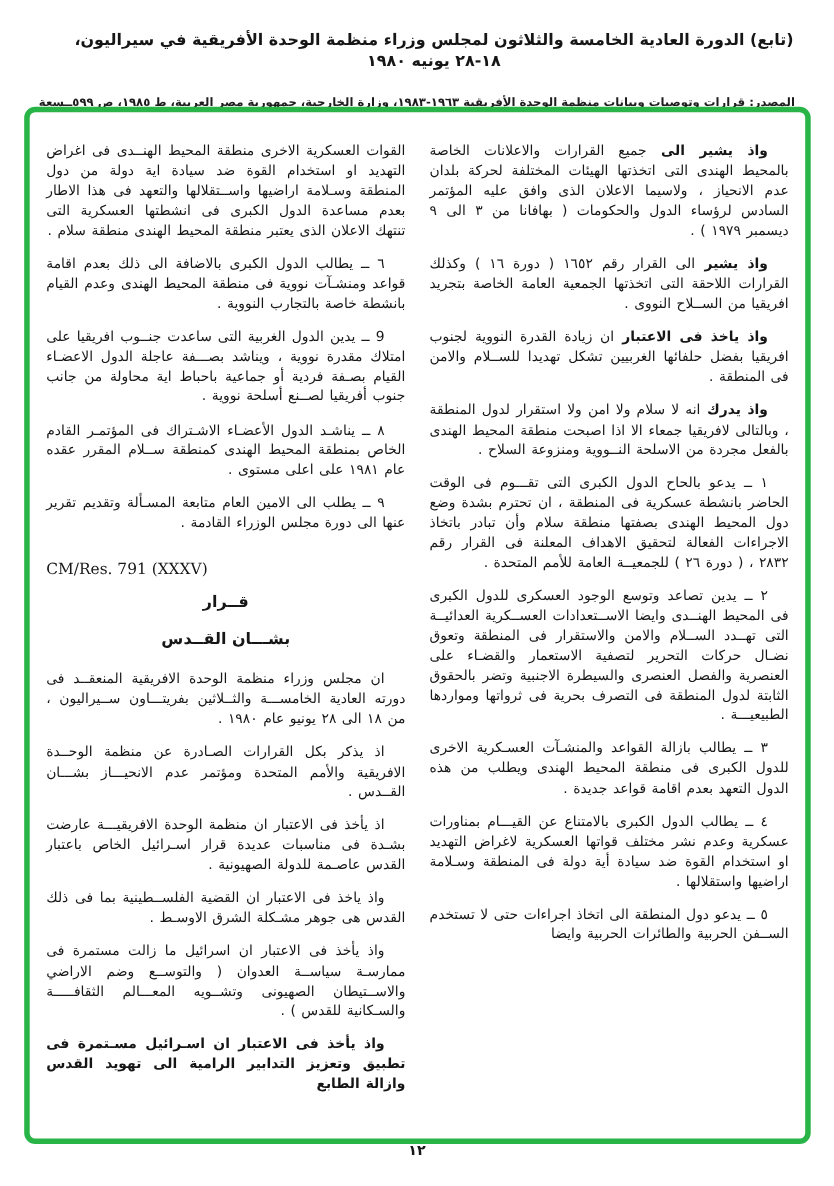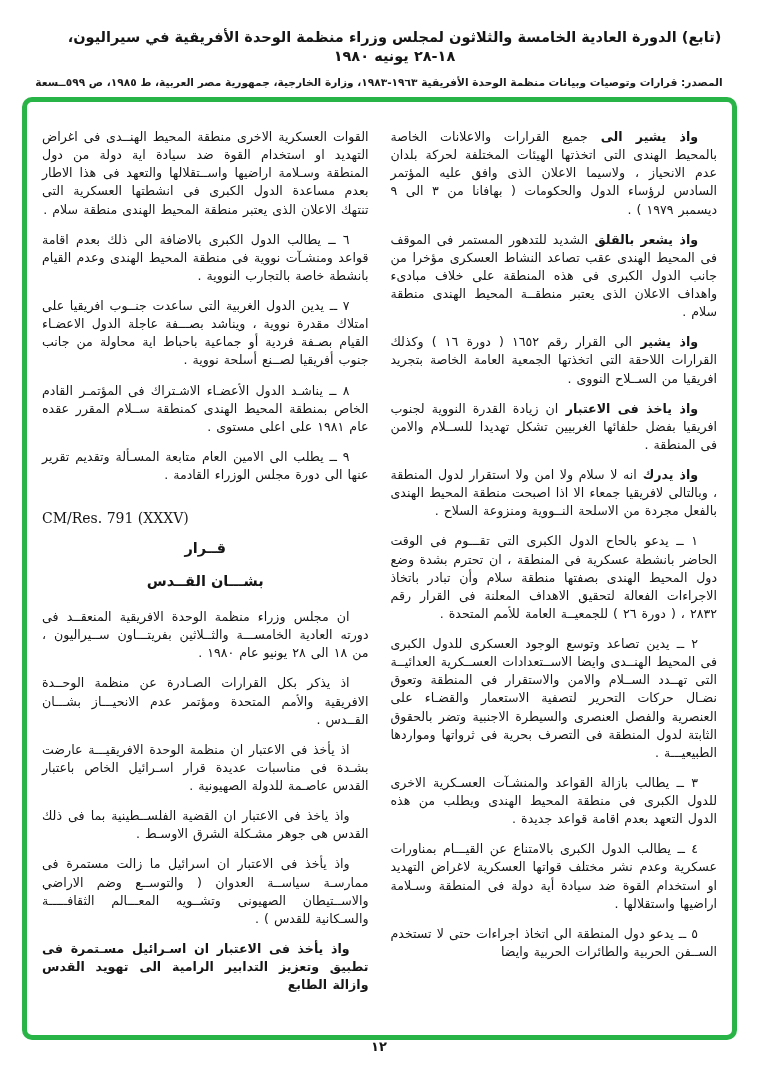--- a/index.html
+++ b/index.html
@@ -4,21 +4,21 @@
 <style>
   html,body{margin:0;padding:0;}
   body{
     width:758px;height:1078px;position:relative;
     background:#ffffff;color:#161616;
     font-family:"DejaVu Sans",sans-serif;
     overflow:hidden;
   }
   .page-header{direction:rtl;text-align:center;padding-top:28px;}
   .page-header .h1{font-weight:bold;font-size:14.5px;line-height:1.3;padding:0 18px;margin-left:31px;}
-  .page-header .h2{font-weight:bold;font-size:10.6px;margin-top:10px;padding:0 10px;color:#1c1c1c;}
+  .page-header .h2{font-weight:bold;font-size:10.6px;margin-top:21px;padding:0 10px;color:#1c1c1c;}
   .frame{
     position:absolute;left:22px;top:97px;width:715px;height:943px;
     box-sizing:border-box;border:5px solid #28b446;border-radius:10px;
     padding:14px 15px 10px 15px;overflow:hidden;background:#ffffff;
   }
   .cols{display:flex;direction:rtl;gap:22px;height:100%;}
   .col{flex:1;direction:rtl;text-align:justify;font-size:12.6px;line-height:1.44;}
   .para{margin:12px 0 10px;text-indent:1.5em;word-spacing:1px;}
   .para.noindent{text-indent:0;}
   .para b{font-weight:bold;}
@@ -40,34 +40,33 @@
 
 <header class="page-header">
   <div class="h1">(تابع) الدورة العادية الخامسة والثلاثون لمجلس وزراء منظمة الوحدة الأفريقية في سيراليون، ١٨-٢٨ يونيه ١٩٨٠</div>
   <div class="h2">المصدر: قرارات وتوصيات وبيانات منظمة الوحدة الأفريقية ١٩٦٣-١٩٨٣، وزارة الخارجية، جمهورية مصر العربية، ط ١٩٨٥، ص ٥٩٩ــسعة</div>
 </header>
 
 <div class="frame">
   <div class="cols">
     <div class="col" id="col-right">
         <p class="para"><b>واذ يشير الى </b>جميع القرارات والاعلانات الخاصة بالمحيط الهندى التى اتخذتها الهيئات المختلفة لحركة بلدان عدم الانحياز ، ولاسيما الاعلان الذى وافق عليه المؤتمر السادس لرؤساء الدول والحكومات ( بهافانا من ٣ الى ٩ ديسمبر ١٩٧٩ ) .</p>
-        <p class="para"><b>واذ يشعر بالقلق </b>الشديد للتدهور المستمر فى الموقف فى المحيط الهندى عقب تصاعد النشاط العسكرى مؤخرا من جانب الدول الكبرى فى هذه المنطقة على خلاف مبادىء واهداف الاعلان الذى يعتبر منطقــة المحيط الهندى منطقة سلام .</p>
         <p class="para"><b>واذ يشير </b>الى القرار رقم ١٦٥٢ ( دورة ١٦ ) وكذلك القرارات اللاحقة التى اتخذتها الجمعية العامة الخاصة بتجريد افريقيا من الســلاح النووى .</p>
         <p class="para"><b>واذ ياخذ فى الاعتبار </b>ان زيادة القدرة النووية لجنوب افريقيا بفضل حلفائها الغربيين تشكل تهديدا للســلام والامن فى المنطقة .</p>
         <p class="para"><b>واذ يدرك </b>انه لا سلام ولا امن ولا استقرار لدول المنطقة ، وبالتالى لافريقيا جمعاء الا اذا اصبحت منطقة المحيط الهندى بالفعل مجردة من الاسلحة النــووية ومنزوعة السلاح .</p>
         <p class="para">١ ــ يدعو بالحاح الدول الكبرى التى تقـــوم فى الوقت الحاضر بانشطة عسكرية فى المنطقة ، ان تحترم بشدة وضع دول المحيط الهندى بصفتها منطقة سلام وأن تبادر باتخاذ الاجراءات الفعالة لتحقيق الاهداف المعلنة فى القرار رقم ٢٨٣٢ ، ( دورة ٢٦ ) للجمعيــة العامة للأمم المتحدة .</p>
         <p class="para">٢ ــ يدين تصاعد وتوسع الوجود العسكرى للدول الكبرى فى المحيط الهنــدى وايضا الاســتعدادات العســكرية العدائيــة التى تهــدد الســلام والامن والاستقرار فى المنطقة وتعوق نضـال حركات التحرير لتصفية الاستعمار والقضـاء على العنصرية والفصل العنصرى والسيطرة الاجنبية وتضر بالحقوق الثابتة لدول المنطقة فى التصرف بحرية فى ثرواتها ومواردها الطبيعيـــة .</p>
         <p class="para">٣ ــ يطالب بازالة القواعد والمنشـآت العسـكرية الاخرى للدول الكبرى فى منطقة المحيط الهندى ويطلب من هذه الدول التعهد بعدم اقامة قواعد جديدة .</p>
         <p class="para">٤ ــ يطالب الدول الكبرى بالامتناع عن القيـــام بمناورات عسكرية وعدم نشر مختلف قواتها العسكرية لاغراض التهديد او استخدام القوة ضد سيادة أية دولة فى المنطقة وسـلامة اراضيها واستقلالها .</p>
         <p class="para">٥ ــ يدعو دول المنطقة الى اتخاذ اجراءات حتى لا تستخدم الســفن الحربية والطائرات الحربية وايضا</p>
       </div>
     <div class="col" id="col-left">
         <p class="para noindent">القوات العسكرية الاخرى منطقة المحيط الهنــدى فى اغراض التهديد او استخدام القوة ضد سيادة اية دولة من دول المنطقة وسـلامة اراضيها واســتقلالها والتعهد فى هذا الاطار بعدم مساعدة الدول الكبرى فى انشطتها العسكرية التى تنتهك الاعلان الذى يعتبر منطقة المحيط الهندى منطقة سلام .</p>
         <p class="para">٦ ــ يطالب الدول الكبرى بالاضافة الى ذلك بعدم اقامة قواعد ومنشـآت نووية فى منطقة المحيط الهندى وعدم القيام بانشطة خاصة بالتجارب النووية .</p>
-        <p class="para">٧ ــ يدين الدول الغربية التى ساعدت جنــوب افريقيا على امتلاك مقدرة نووية ، ويناشد بصـــفة عاجلة الدول الاعضـاء القيام بصـفة فردية أو جماعية باحباط اية محاولة من جانب جنوب أفريقيا لصــنع أسلحة نووية .</p>
+        <p class="para">9 ــ يدين الدول الغربية التى ساعدت جنــوب افريقيا على امتلاك مقدرة نووية ، ويناشد بصـــفة عاجلة الدول الاعضـاء القيام بصـفة فردية أو جماعية باحباط اية محاولة من جانب جنوب أفريقيا لصــنع أسلحة نووية .</p>
         <p class="para">٨ ــ يناشـد الدول الأعضـاء الاشـتراك فى المؤتمـر القادم الخاص بمنطقة المحيط الهندى كمنطقة ســلام المقرر عقده عام ١٩٨١ على اعلى مستوى .</p>
         <p class="para">٩ ــ يطلب الى الامين العام متابعة المسـألة وتقديم تقرير عنها الى دورة مجلس الوزراء القادمة .</p>
         <div class="ref">CM/Res. 791 (XXXV)</div>
         <div class="heading">قــرار</div>
         <div class="heading sub">بشـــان القــدس</div>
         <p class="para">ان مجلس وزراء منظمة الوحدة الافريقية المنعقــد فى دورته العادية الخامســـة والثــلاثين بفريتـــاون ســيراليون ، من ١٨ الى ٢٨ يونيو عام ١٩٨٠ .</p>
         <p class="para">اذ يذكر بكل القرارات الصـادرة عن منظمة الوحــدة الافريقية والأمم المتحدة ومؤتمر عدم الانحيـــاز بشـــان القــدس .</p>
         <p class="para">اذ يأخذ فى الاعتبار ان منظمة الوحدة الافريقيـــة عارضت بشـدة فى مناسبات عديدة قرار اسـرائيل الخاص باعتبار القدس عاصـمة للدولة الصهيونية .</p>
         <p class="para">واذ ياخذ فى الاعتبار ان القضية الفلســطينية بما فى ذلك القدس هى جوهر مشـكلة الشرق الاوسـط .</p>
         <p class="para">واذ يأخذ فى الاعتبار ان اسرائيل ما زالت مستمرة فى ممارسـة سياســة العدوان ( والتوســع وضم الاراضي والاســتيطان الصهيونى وتشــويه المعـــالم الثقافـــــة والسـكانية للقدس ) .</p>

